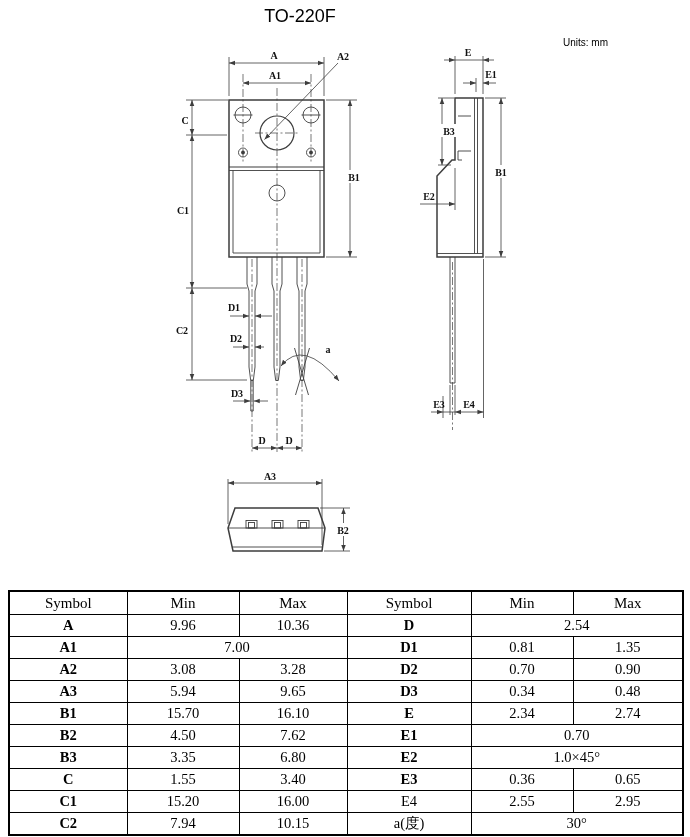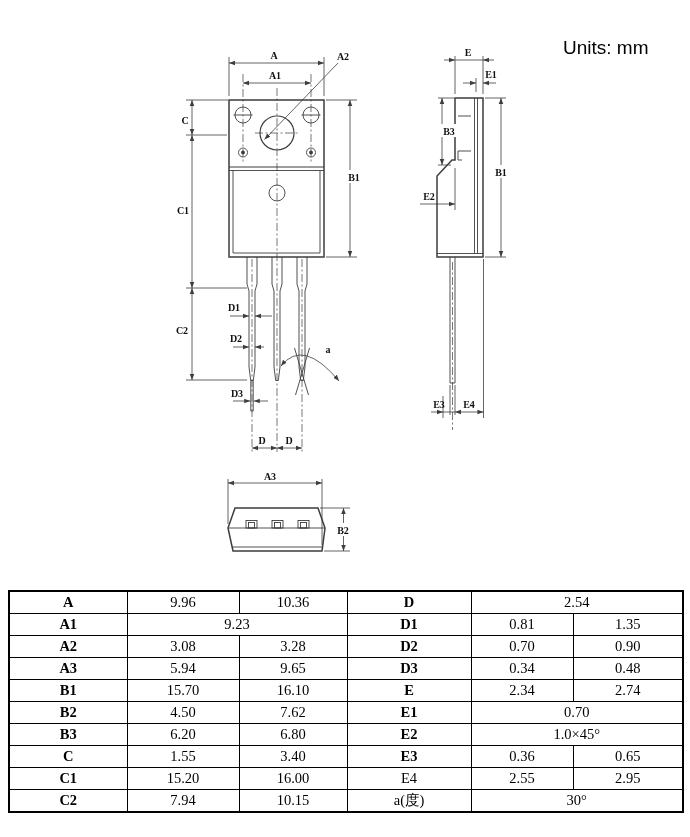--- a/index.html
+++ b/index.html
@@ -1,20 +1,20 @@
 <!DOCTYPE html>
 <html><head>
 <meta charset="utf-8">
 <style>
   html,body{margin:0;padding:0;background:#fff;}
   #page{position:relative;width:690px;height:837px;background:#ffffff;overflow:hidden;
         font-family:"Liberation Sans",sans-serif;color:#111;}
   #title{position:absolute;left:229px;top:6px;width:142px;text-align:center;
          font-size:18px;color:#000;}
-  #units{position:absolute;left:563px;top:37px;font-size:19px;color:#000;}
+  #units{position:absolute;left:563px;top:37px;font-size:10px;color:#000;}
   #drawing{position:absolute;left:0;top:0;}
   .ol{stroke:#3d3d3d;stroke-width:1.5;fill:none;}
   .ml{stroke:#3d3d3d;stroke-width:1.1;fill:none;}
   .il{stroke:#3d3d3d;stroke-width:0.9;fill:none;}
   .dm{stroke:#3d3d3d;stroke-width:0.8;fill:none;}
   .cl{stroke:#3d3d3d;stroke-width:0.7;fill:none;stroke-dasharray:8 2.5 2 2.5;}
   .lbl{font-family:"Liberation Serif",serif;font-size:10px;font-weight:bold;fill:#111;}
   .bg{fill:#ffffff;}
   #dimtable{position:absolute;left:8px;top:590px;width:674px;border-collapse:collapse;
             table-layout:fixed;font-family:"Liberation Serif",serif;font-size:14.5px;color:#000;}
@@ -23,20 +23,21 @@
             font-weight:normal;overflow:hidden;white-space:nowrap;}
   #dimtable th{height:22px;font-size:15px;}
   #dimtable td.sym{font-weight:bold;}
   #dimtable td.sym-reg{font-weight:normal;}
 </style>
 </head>
 <body>
 
 <div id="page">
 
+  <div id="title">TO-220F</div>
   <div id="units">Units: mm</div>
 
   <svg id="drawing" width="690" height="585" viewBox="0 0 690 585">
     <defs>
       <marker id="ah" viewBox="0 0 10 10" refX="9.5" refY="5" markerWidth="8" markerHeight="8" orient="auto-start-reverse">
         <path d="M0,1.4 L9.5,5 L0,8.6 Z" fill="#3d3d3d"></path>
       </marker>
     </defs>
 
     <g>
@@ -205,30 +206,38 @@
   <table id="dimtable">
     <colgroup>
       <col style="width:118px">
         <col style="width:112px">
         <col style="width:108px">
       <col style="width:124px">
         <col style="width:102px">
         <col style="width:110px">
     </colgroup>
     <tbody>
+        <tr>
+      <th>Symbol</th>
+      <th>Min</th>
+      <th>Max</th>
+      <th>Symbol</th>
+      <th>Min</th>
+      <th>Max</th>
+    </tr>
     <tr>
       <td class="sym">A</td>
       <td>9.96</td>
       <td>10.36</td>
       <td class="sym">D</td>
       <td colspan="2">2.54</td>
     </tr>
     <tr>
       <td class="sym">A1</td>
-      <td colspan="2">9.23</td>
+      <td colspan="2">7.00</td>
       <td class="sym">D1</td>
       <td>0.81</td>
       <td>1.35</td>
     </tr>
     <tr>
       <td class="sym">A2</td>
       <td>3.08</td>
       <td>3.28</td>
       <td class="sym">D2</td>
       <td>0.70</td>
@@ -252,21 +261,21 @@
     </tr>
     <tr>
       <td class="sym">B2</td>
       <td>4.50</td>
       <td>7.62</td>
       <td class="sym">E1</td>
       <td colspan="2">0.70</td>
     </tr>
     <tr>
       <td class="sym">B3</td>
-      <td>6.20</td>
+      <td>3.35</td>
       <td>6.80</td>
       <td class="sym">E2</td>
       <td colspan="2">1.0×45°</td>
     </tr>
     <tr>
       <td class="sym">C</td>
       <td>1.55</td>
       <td>3.40</td>
       <td class="sym">E3</td>
       <td>0.36</td>

